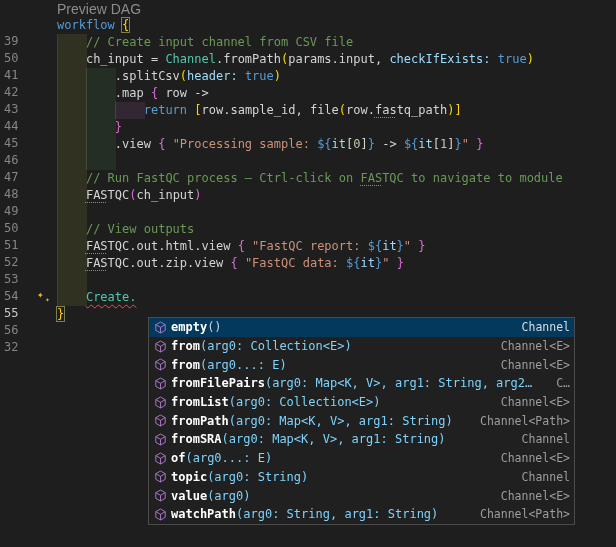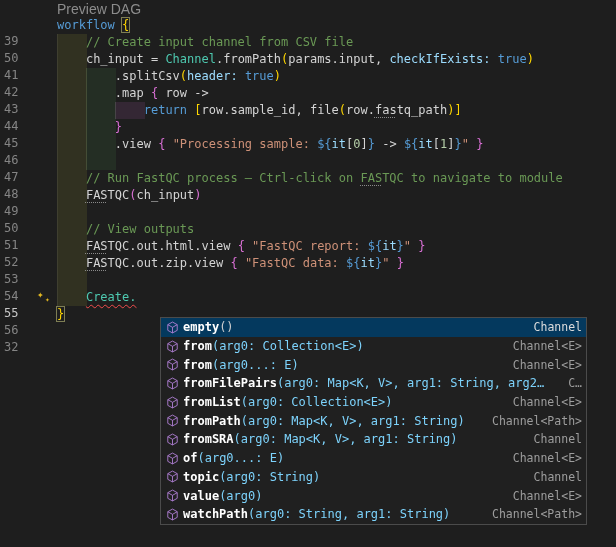--- a/index.html
+++ b/index.html
@@ -23,21 +23,21 @@
   .typ{color:var(--c-typ);} .prop{color:var(--c-prop);} .num{color:var(--c-num);}
   .txt{color:var(--c-txt);} .gold{color:var(--c-gold);} .pink{color:var(--c-pink);}
   .bx{outline:1px solid #7e7e54;}
   .dots{text-decoration:underline dotted #8a8a8a;text-decoration-thickness:1px;text-underline-offset:3px;}
   .sq{text-decoration:underline wavy var(--c-squiggle,#f14c4c);text-decoration-thickness:1px;text-underline-offset:3px;}
   
   .sparkle{position:absolute;left:37px;top:0;width:18px;height:17px;cursor:pointer;}
   .sparkle .s1{position:absolute;left:0;top:0px;font-size:11px;color:#e3b821;line-height:11px;}
   .sparkle .s2{position:absolute;left:8px;top:7px;font-size:8px;color:#e3b821;line-height:8px;}
   
-  #suggest{position:absolute;left:160px;top:317px;width:427px;background:#202020;
+  #suggest{position:absolute;left:148px;top:317px;width:427px;background:#202020;
            border:1px solid #4b4b4b;box-sizing:border-box;z-index:5;}
   .s-row{display:flex;align-items:center;height:18.7px;padding:0 4px 0 3px;white-space:pre;overflow:hidden;cursor:pointer;}
   .s-row.sel{background:var(--c-selbg,#04395e);}
   .s-ico{flex:0 0 16px;height:14px;margin-right:3px;display:flex;align-items:center;justify-content:center;}
   .s-name{font-weight:bold;color:#ffffff;}
   .s-row.sel .s-name{color:#ffffff;}
   .s-sig{color:#7dd3fc;}
   .s-row.sel .s-sig{color:#d0d0d0;}
   .s-fill{flex:1 1 auto;}
   .s-detail{color:#9d9d9d;font-size:11.5px;flex:0 0 auto;}

